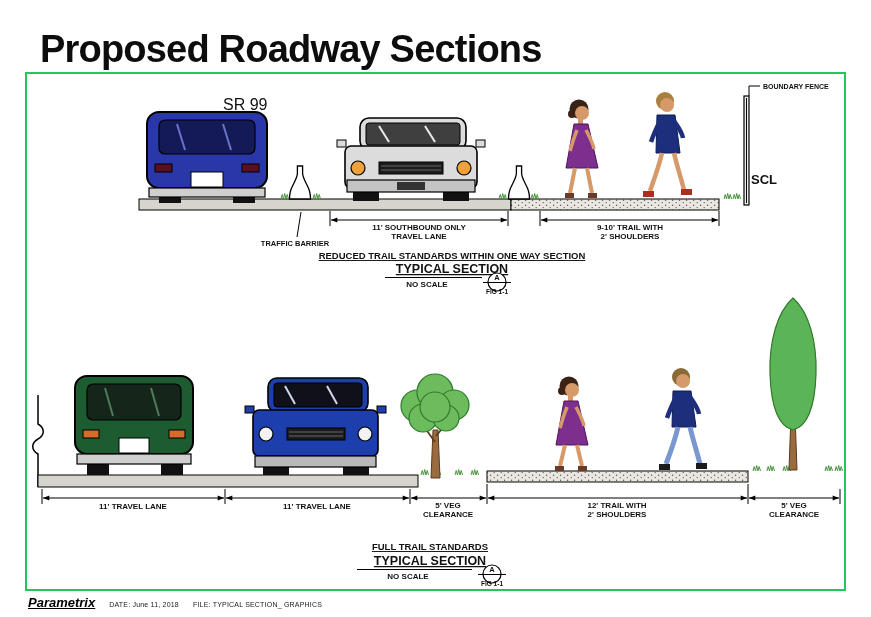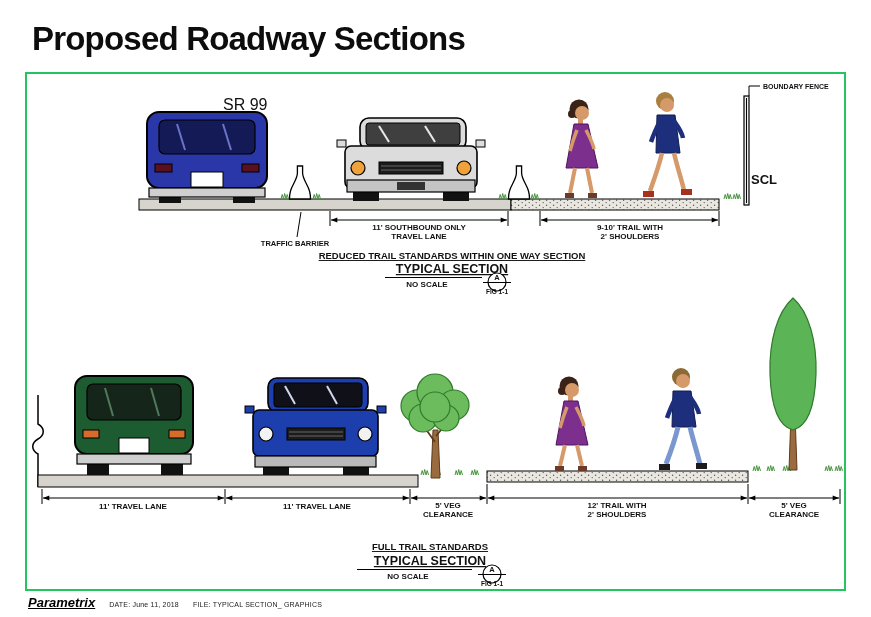--- a/index.html
+++ b/index.html
@@ -1,18 +1,18 @@
 <!DOCTYPE html>
 <html><head>
 <meta charset="utf-8">
 <style>
   html,body{margin:0;padding:0;background:#ffffff;}
   .page{position:relative;width:871px;height:617px;background:#fff;overflow:hidden;
         font-family:"Liberation Sans",sans-serif;}
-  .page-title{position:absolute;left:24px;top:12px;margin:8px;font-size:33px;font-weight:800;
+  .page-title{position:absolute;left:24px;top:12px;margin:16px;font-size:38px;font-weight:800;
         letter-spacing:-0.8px;color:#0d0d0d;font-family:"Liberation Sans",sans-serif;}
   .frame{position:absolute;left:25px;top:72px;width:817px;height:515px;border:2px solid #22c55e;background:#fff;}
   .footer{position:absolute;left:28px;top:595px;display:flex;align-items:baseline;gap:14px;}
   .footer .logo{font-size:13px;font-weight:bold;font-style:italic;color:#000;border-bottom:2px solid #000;padding-bottom:8px;text-decoration:underline;}
   .footer .meta{font-size:7px;color:#222;letter-spacing:0.2px;}
 
   svg text{font-family:"Liberation Sans",sans-serif;}
   .t-dim{font-size:8px;font-weight:bold;fill:#111;text-anchor:middle;}
   .t-small{font-size:7px;font-weight:bold;fill:#111;}
   .t-barrier{font-size:7.5px;font-weight:bold;fill:#111;text-anchor:middle;}

